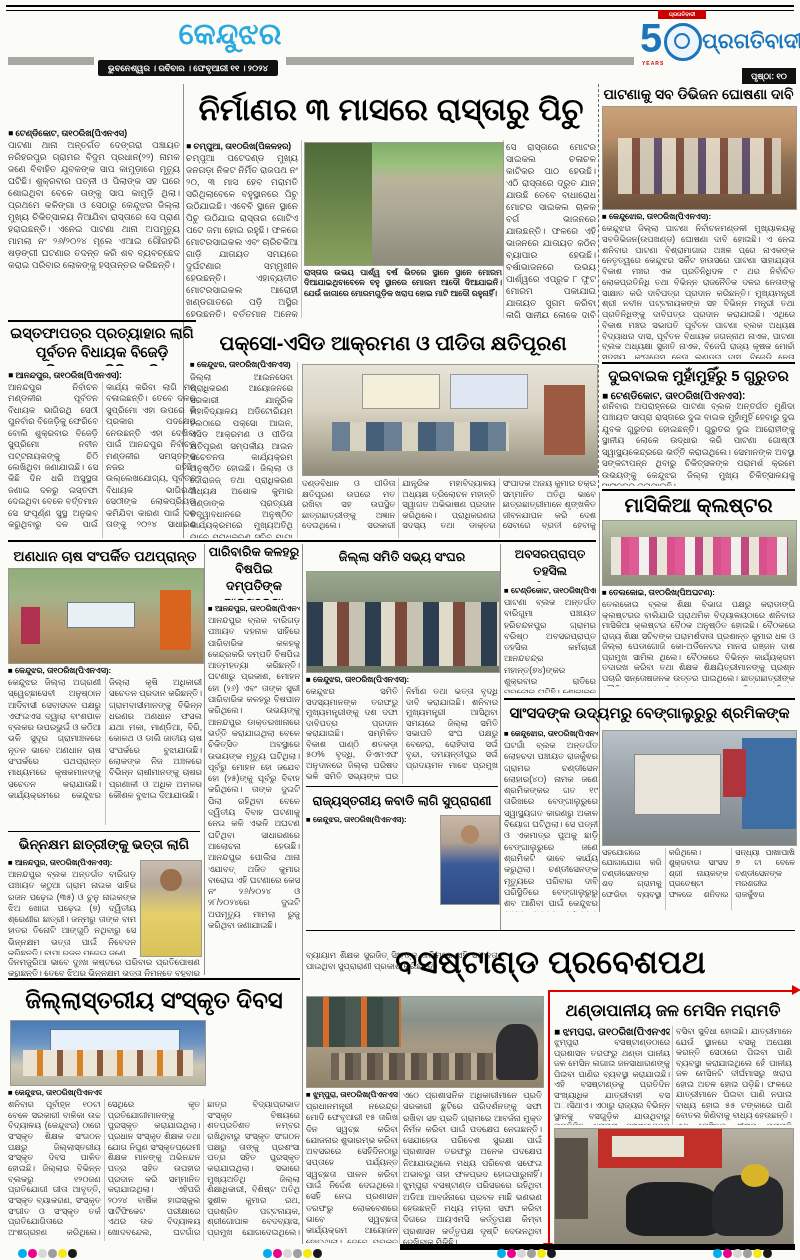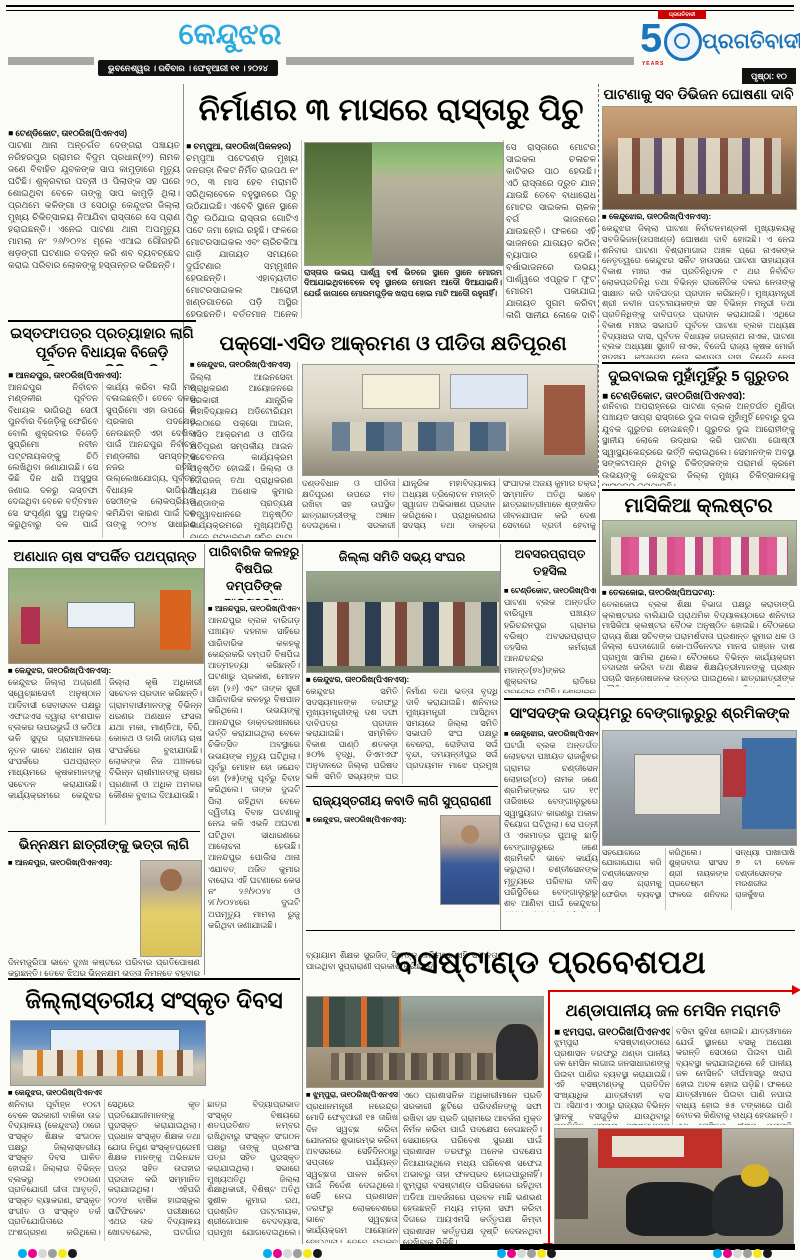--- a/index.html
+++ b/index.html
@@ -163,20 +163,21 @@
   <div class="abs by" style="left:306px;top:815px;width:130px;height:10px;font-size:7.8px;">■ କେନ୍ଦୁଝର, ତା୧୦ରିଖ(ପିଏନଏସ):</div>
   <div class="photo" style="left:440px;top:815px;width:58px;height:88px;background:
        linear-gradient(180deg,#c9b8a8 0%,#b2a090 30%,#3a5a9a 55%,#2e4a82 100%);">
     <div style="position:absolute;left:34%;top:10%;width:32%;height:22%;background:#b08968;border-radius:50%;"></div>
   </div>
   <div class="abs bd" style="left:306px;top:930px;width:192px;height:24px;font-size:8.5px;margin-top:20px;">ବ୍ୟାୟାମ ଶିକ୍ଷକ ସୁରଜିତ୍ ସିଂହଙ୍କ ତାଲିମରେ ଏହି ସଫଳତା ପାଇଥିବା ସୁପ୍ରାରାଣୀ ପ୍ରକାଶ କରିଛନ୍ତି।</div>
 
   <div class="hrt" style="left:8px;top:831px;width:192px;"></div>
   <div class="abs h" style="left:8px;top:835px;width:192px;height:20px;font-size:13.5px;line-height:20px;">ଭିନ୍ନକ୍ଷମ ଛାତ୍ରୀଙ୍କୁ ଭତ୍ତା ଲାଗି ନିବେଦନ</div>
   <div class="abs by" style="left:8px;top:858px;width:130px;height:10px;font-size:7.8px;">■ ଆନନ୍ଦପୁର, ତା୧୦ରିଖ(ପିଏନଏସ):</div>
+  <div class="abs bd" style="left:8px;top:869px;width:128px;height:86px;font-size:8.5px;">ଆନନ୍ଦପୁର ବ୍ଲକ ଅନ୍ତର୍ଗତ ବାରିଗଡ଼ ପଞ୍ଚାୟତ କଠୁଆ ଗ୍ରାମ ନାଇକ ସାହିର ରଜନ ପଢ଼େଇ (୩୫) ଓ ଚୁନୁ ନାଇକଙ୍କ ଝିଅ ଖୋଦ୍ଦା ପଢ଼େଇ (୭) ଦ୍ୱିତୀୟ ଶ୍ରେଣୀର ଛାତ୍ରୀ। ଜନ୍ମରୁ ତାଙ୍କ ବାମ ହାତର ତିନୋଟି ଆଙ୍ଗୁଠି ନଥିବାରୁ ସେ ଭିନ୍ନକ୍ଷମ ଭତ୍ତା ପାଇଁ ନିବେଦନ କରିଛନ୍ତି। ବାପା ରଜନ ପଢ଼େଇ ଜଣେ</div>
   <div class="photo" style="left:140px;top:860px;width:60px;height:95px;background:
        linear-gradient(180deg,#c8beb0 0%,#b5a898 25%,#e4cf6a 55%,#d9c258 100%);">
     <div style="position:absolute;left:32%;top:8%;width:36%;height:24%;background:#9a6f4e;border-radius:50%;"></div>
   </div>
   <div class="abs bd" style="left:8px;top:957px;width:192px;height:20px;font-size:8.5px;">ଦିନମଜୁରିଆ ଭାବେ ଦୁଃଖ କଷ୍ଟରେ ପରିବାର ପ୍ରତିପୋଷଣ କରୁଛନ୍ତି। ତେବେ ଝିଅର ଭିନ୍ନକ୍ଷମ ଭତ୍ତା ନିମନ୍ତେ ବହୁବାର ଆବେଦନ କରି ବିଫଳ ହେବାରୁ ସରକାର ସହାୟତା ଯୋଗାଇ ଦେବାକୁ ସେ ନିବେଦନ କରିଛନ୍ତି।</div>
 
   <div class="hr" style="left:8px;top:978px;width:292px;"></div>
   <div class="abs h" style="left:8px;top:983px;width:292px;height:34px;font-size:23px;line-height:34px;">ଜିଲ୍ଲାସ୍ତରୀୟ ସଂସ୍କୃତ ଦିବସ ପାଳିତ</div>
   <div class="photo" style="left:10px;top:1020px;width:194px;height:64px;background:
        linear-gradient(180deg,#4a7ab5 0%,#6b94c4 35%,#cfc8b6 70%,#b8b2a0 100%);">

